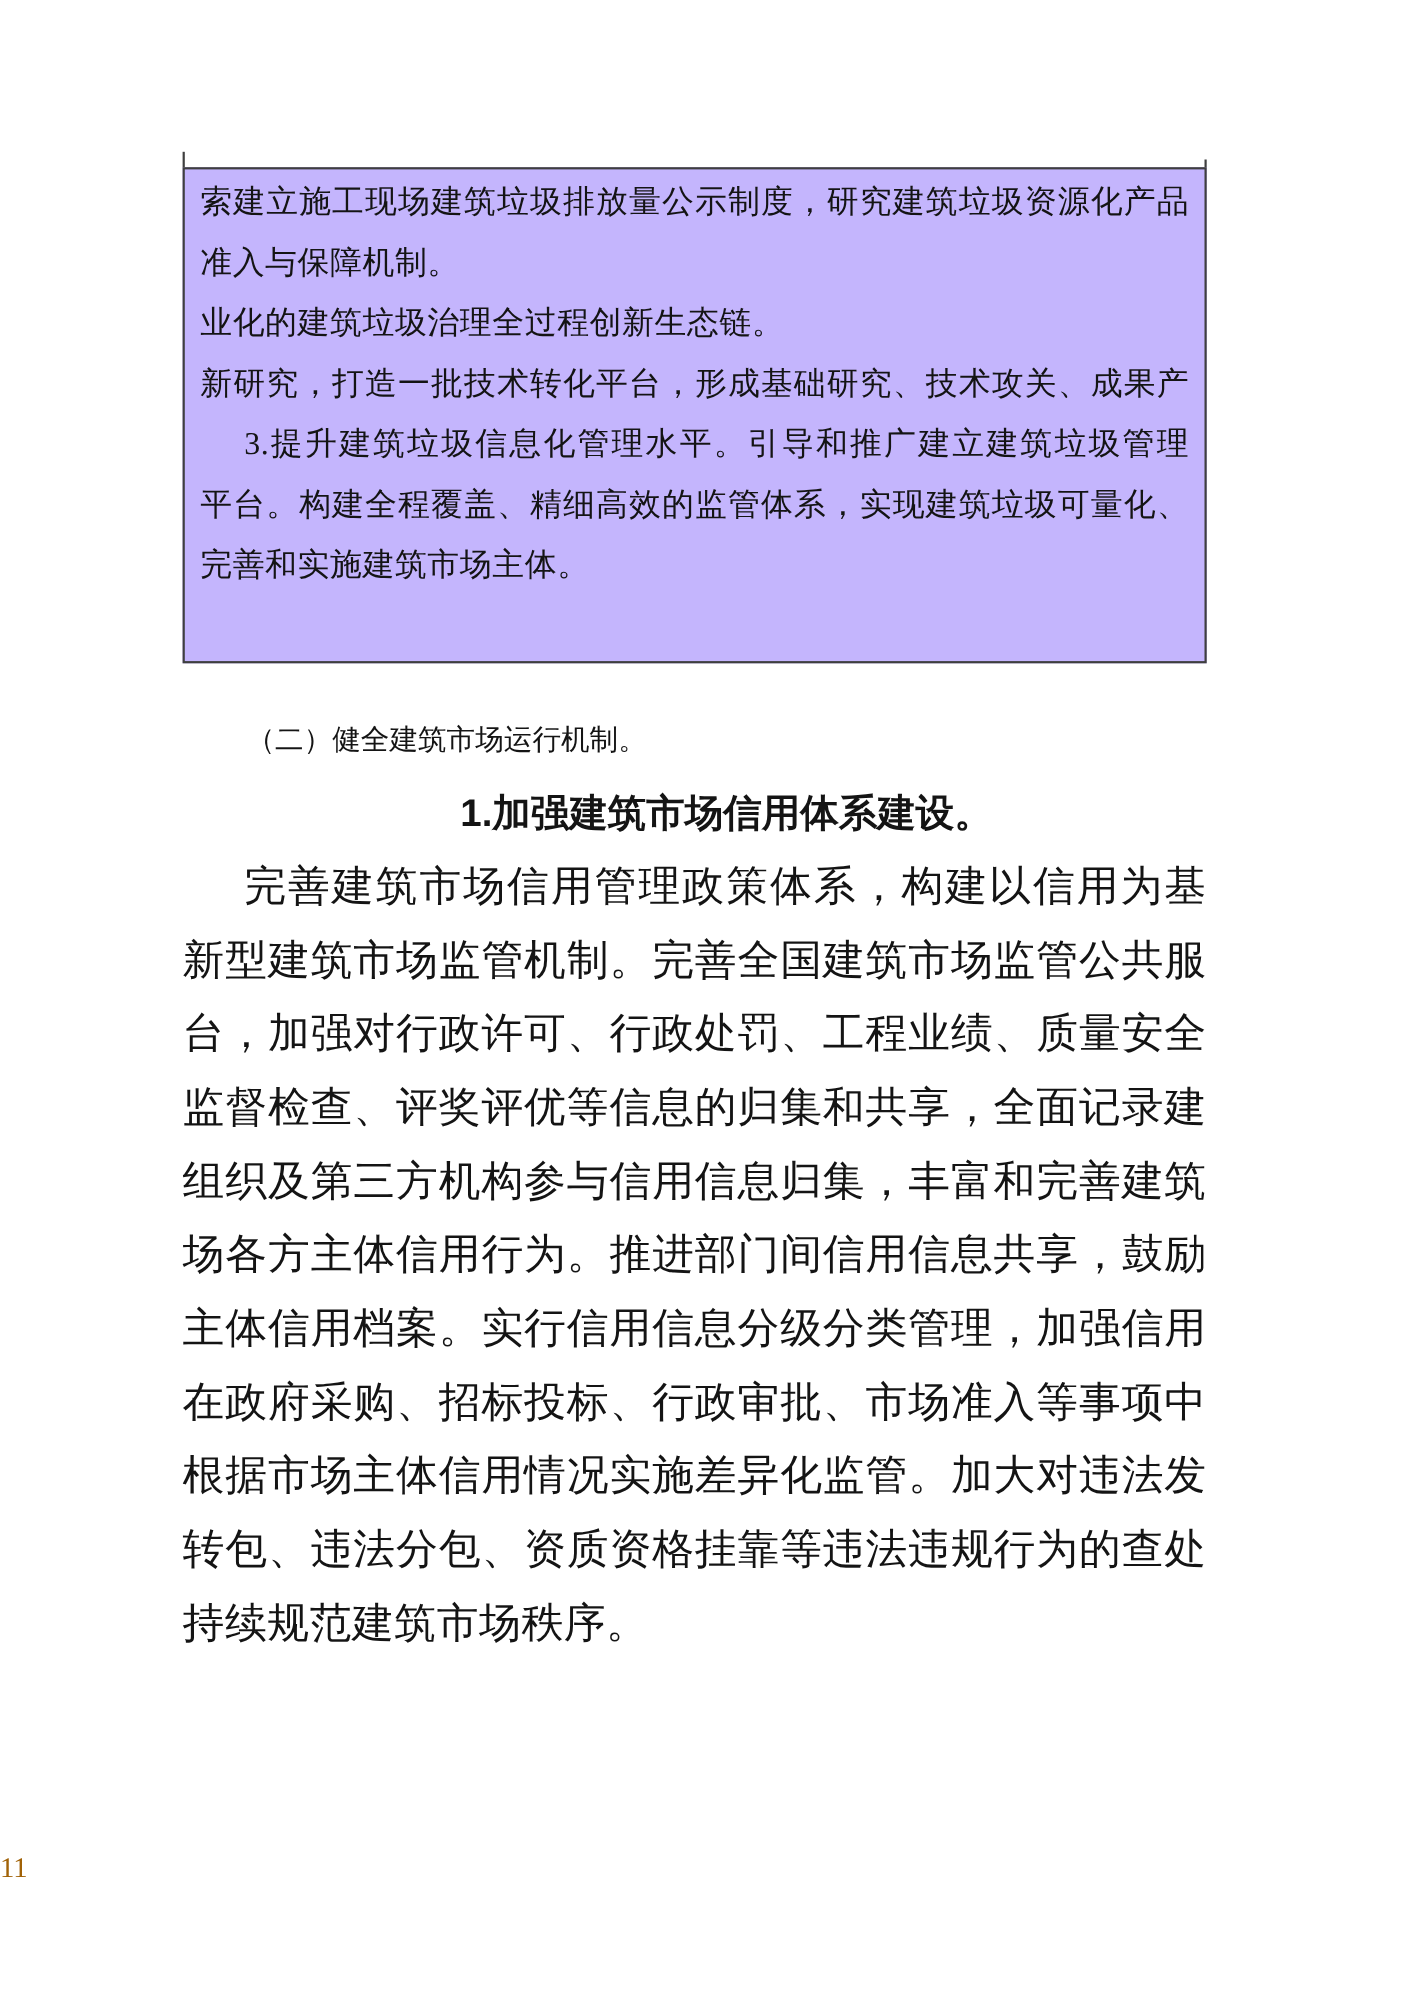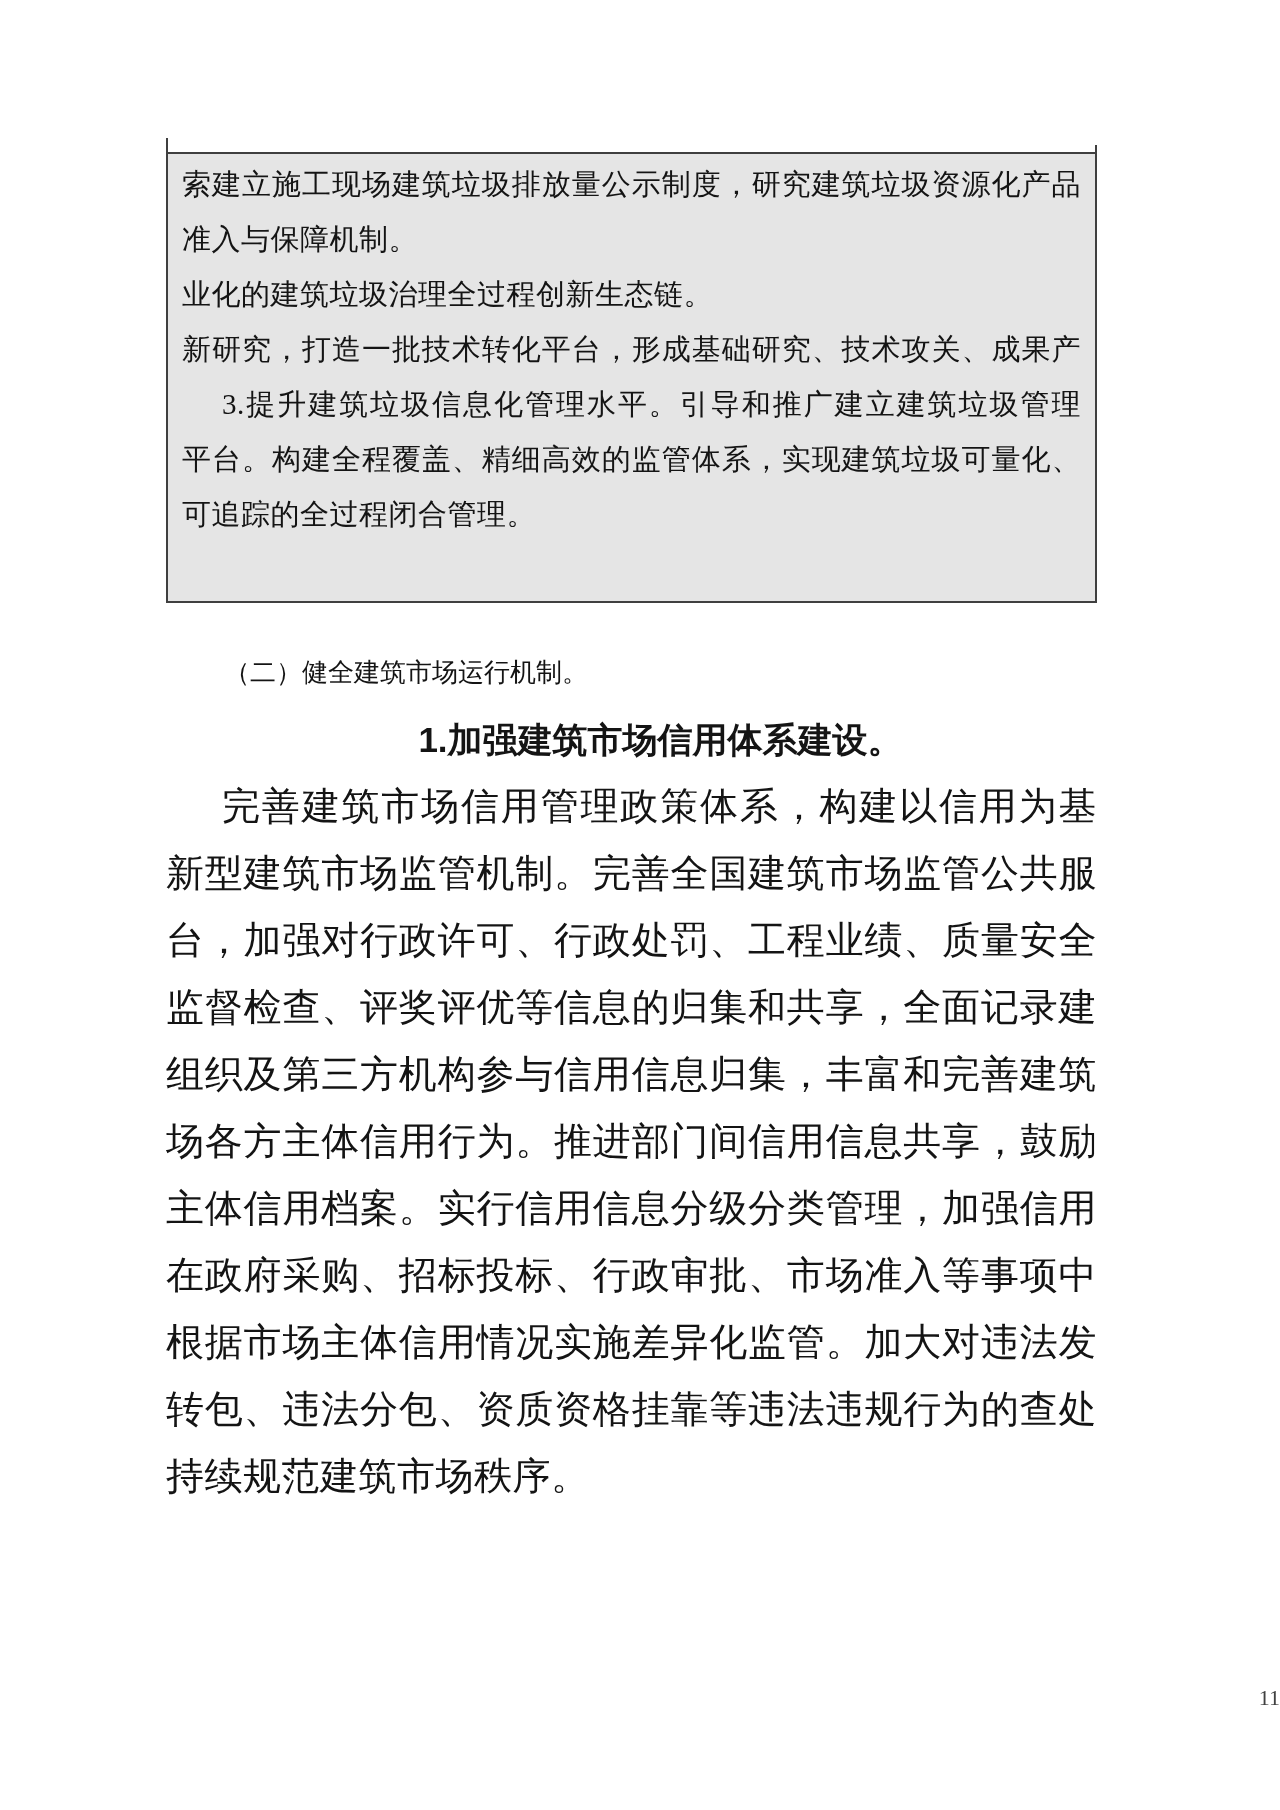--- a/index.html
+++ b/index.html
@@ -23,21 +23,21 @@
     width: 931px;
   }
   
   .law-box {
     position: relative;
     box-sizing: border-box;
     width: 931px;
     height: 451px;
     border: 2px solid #3f3f3f;
     padding: 3px 14px 4px 14px;
-    background: #e5e5e5;
+    background: #c4b5fd;
   }
   
   .law-box::before {
     content: "";
     position: absolute;
     left: -2px;
     top: -16px;
     width: 2px;
     height: 14px;
     background: #3f3f3f;
@@ -100,40 +100,40 @@
     padding-left: 56px;
   }
   .body-line.para-end {
     text-align-last: left;
   }
   .page-num {
     position: absolute;
     top: 1684px;
     left: 0;
     width: 100%;
-    text-align: right;
-    font-size: 22px;
+    text-align: left;
+    font-size: 26px;
     line-height: 28px;
-    color: #404040;
+    color: #a16207;
   }
 </style>
 </head>
 <body>
 
 <div class="page">
   <div class="content">
 
     <div class="law-box">
       <div class="line">索建立施工现场建筑垃圾排放量公示制度，研究建筑垃圾资源化产品</div>
       <div class="line para-end">准入与保障机制。</div>
       <div class="line para-end">业化的建筑垃圾治理全过程创新生态链。</div>
       <div class="line">新研究，打造一批技术转化平台，形成基础研究、技术攻关、成果产</div>
       <div class="line indent">3.提升建筑垃圾信息化管理水平。引导和推广建立建筑垃圾管理</div>
       <div class="line">平台。构建全程覆盖、精细高效的监管体系，实现建筑垃圾可量化、</div>
-      <div class="line para-end">可追踪的全过程闭合管理。</div>
+      <div class="line para-end">完善和实施建筑市场主体。</div>
     </div>
 
     <div class="h2">（二）健全建筑市场运行机制。</div>
 
     <div class="h3">1.加强建筑市场信用体系建设。</div>
 
     <div class="body-line first">完善建筑市场信用管理政策体系，构建以信用为基础的</div>
     <div class="body-line">新型建筑市场监管机制。完善全国建筑市场监管公共服务平</div>
     <div class="body-line">台，加强对行政许可、行政处罚、工程业绩、质量安全事故、</div>
     <div class="body-line">监督检查、评奖评优等信息的归集和共享，全面记录建筑市</div>

